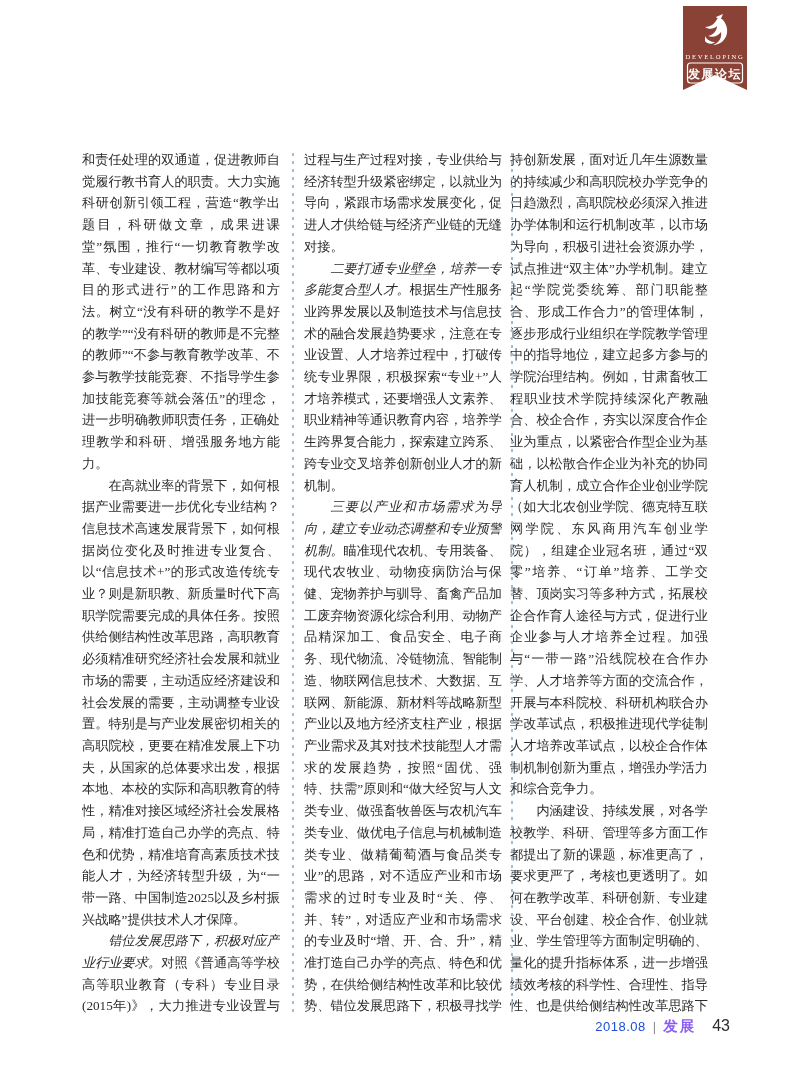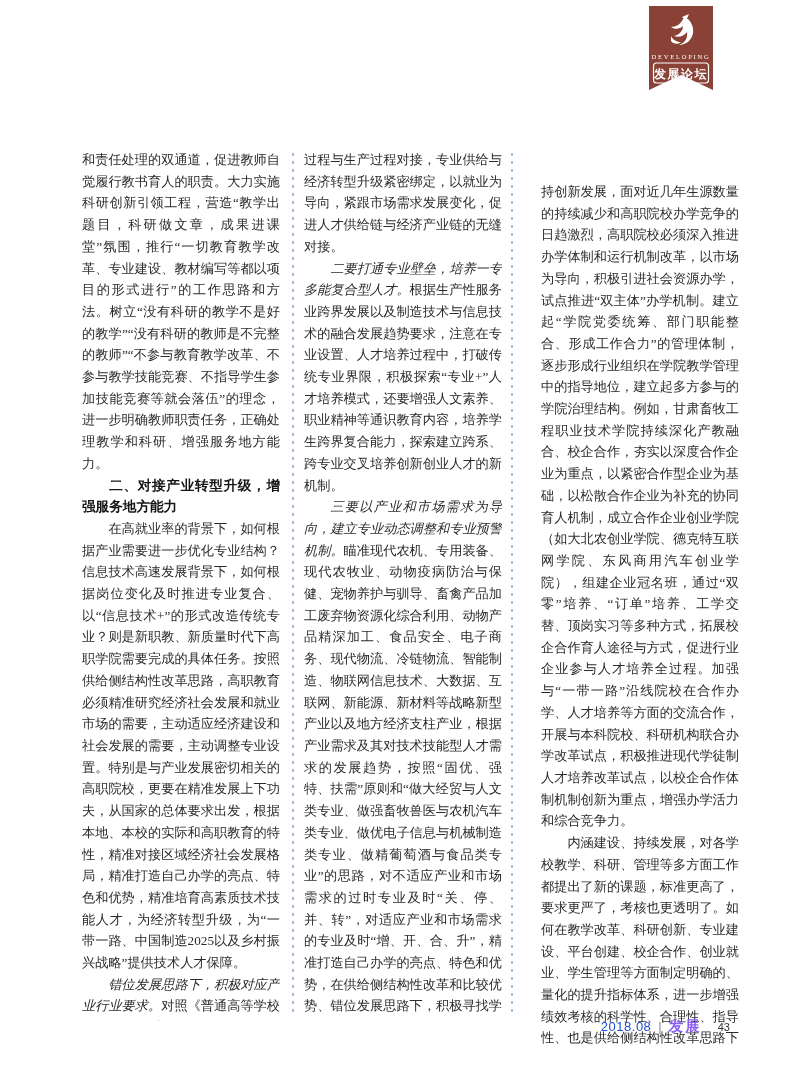--- a/index.html
+++ b/index.html
@@ -3,31 +3,31 @@
 <meta charset="utf-8">
 <style>
   * { box-sizing: border-box; }
   html, body { margin: 0; padding: 0; background: #e8e8e8; }
   .page {
     position: relative; width: 800px; height: 1078px; background: #ffffff;
     margin: 0 auto; overflow: hidden;
     font-family: "Liberation Serif", "DejaVu Serif", serif;
   }
   
-  .logo { position: absolute; left: 649px; top: 6px; width: 40px; height: 84px; }
+  .logo { position: absolute; left: 683px; top: 6px; width: 40px; height: 84px; }
   .logo svg { display: block; }
   
   .col {
     position: absolute; top: 149px; width: 198px; height: 872px; overflow: hidden;
     font-size: 13.2px; line-height: 21.7px; color: #2b2b2b;
     text-align: justify; text-justify: inter-ideograph;
   }
   .col-1 { left: 82px; }
   .col-2 { left: 304px; }
-  .col-3 { left: 541px; margin-top: 32px; }
+  .col-3 { left: 510px; }
   .col p { margin: 0; }
   .blk-para { text-indent: 2em; }
   .blk-cont { text-indent: 0; }
   .blk-heading {
     text-indent: 2em; font-weight: bold; color: #141414;
     font-family: "Liberation Sans", "DejaVu Sans", sans-serif;
     font-size: 13.6px;
   }
   .kai { font-style: italic; }
   
@@ -42,21 +42,21 @@
     position: absolute; top: 1017px; right: 70px;
     display: flex; align-items: baseline;
     font-family: "Liberation Sans", "DejaVu Sans", sans-serif;
   }
   .footer .date { font-size: 13px; color: #1d4ed8; letter-spacing: 0.5px; }
   .footer .bar { font-size: 13px; color: #8d8d8d; margin: 0 7px; font-weight: 300; }
   .footer .journal {
     font-size: 14.5px; color: #8b5cf6; font-weight: bold;
     font-family: "Liberation Serif", "DejaVu Serif", serif; letter-spacing: 2px;
   }
-  .footer .pagenum { font-size: 11px; color: #2e2e2e; margin-left: 16px; }
+  .footer .pagenum { font-size: 16px; color: #2e2e2e; margin-left: 16px; }
 </style>
 </head>
 <body>
 
 <div class="page">
 
   <div class="logo">
     <svg width="64" height="84" viewBox="0 0 64 84">
       <polygon points="0,0 64,0 64,84 32,69 0,84" fill="#8a4236"></polygon>
       <g fill="#ffffff">
@@ -65,21 +65,20 @@
         <path d="M22 30 c2 4 6 6 10 6 c-3 3 -8 2 -10 -1 z"></path>
       </g>
       <text x="32" y="53" text-anchor="middle" fill="#ffffff" font-size="6.6" letter-spacing="1.7" font-family="Liberation Serif, DejaVu Serif, serif">DEVELOPING</text>
       <rect x="4.5" y="57" width="55" height="20" rx="3" fill="none" stroke="#ffffff" stroke-width="1.2"></rect>
       <text x="32" y="72" text-anchor="middle" fill="#ffffff" font-size="12" font-weight="bold" letter-spacing="1.5" font-family="Liberation Sans, DejaVu Sans, sans-serif">发展论坛</text>
     </svg>
   </div>
 
   <div class="col col-1">
       <p class="blk-cont">和责任处理的双通道，促进教师自觉履行教书育人的职责。大力实施科研创新引领工程，营造“教学出题目，科研做文章，成果进课堂”氛围，推行“一切教育教学改革、专业建设、教材编写等都以项目的形式进行”的工作思路和方法。树立“没有科研的教学不是好的教学”“没有科研的教师是不完整的教师”“不参与教育教学改革、不参与教学技能竞赛、不指导学生参加技能竞赛等就会落伍”的理念，进一步明确教师职责任务，正确处理教学和科研、增强服务地方能力。</p>
-      <p class="blk-heading">二、对接产业转型升级，增强服务地方能力</p>
       <p class="blk-para">在高就业率的背景下，如何根据产业需要进一步优化专业结构？信息技术高速发展背景下，如何根据岗位变化及时推进专业复合、以“信息技术+”的形式改造传统专业？则是新职教、新质量时代下高职学院需要完成的具体任务。按照供给侧结构性改革思路，高职教育必须精准研究经济社会发展和就业市场的需要，主动适应经济建设和社会发展的需要，主动调整专业设置。特别是与产业发展密切相关的高职院校，更要在精准发展上下功夫，从国家的总体要求出发，根据本地、本校的实际和高职教育的特性，精准对接区域经济社会发展格局，精准打造自己办学的亮点、特色和优势，精准培育高素质技术技能人才，为经济转型升级，为“一带一路、中国制造2025以及乡村振兴战略”提供技术人才保障。</p>
       <p class="blk-para"><span class="kai">错位发展思路下，积极对应产业行业要求。</span>对照《普通高等学校高等职业教育（专科）专业目录(2015年)》，大力推进专业设置与产业需求对接，课程内容与职业标准对接，教学</p>
     </div>
   <div class="col col-2">
       <p class="blk-cont">过程与生产过程对接，专业供给与经济转型升级紧密绑定，以就业为导向，紧跟市场需求发展变化，促进人才供给链与经济产业链的无缝对接。</p>
       <p class="blk-para"><span class="kai">二要打通专业壁垒，培养一专多能复合型人才。</span>根据生产性服务业跨界发展以及制造技术与信息技术的融合发展趋势要求，注意在专业设置、人才培养过程中，打破传统专业界限，积极探索“专业+”人才培养模式，还要增强人文素养、职业精神等通识教育内容，培养学生跨界复合能力，探索建立跨系、跨专业交叉培养创新创业人才的新机制。</p>
       <p class="blk-para"><span class="kai">三要以产业和市场需求为导向，建立专业动态调整和专业预警机制。</span>瞄准现代农机、专用装备、现代农牧业、动物疫病防治与保健、宠物养护与驯导、畜禽产品加工废弃物资源化综合利用、动物产品精深加工、食品安全、电子商务、现代物流、冷链物流、智能制造、物联网信息技术、大数据、互联网、新能源、新材料等战略新型产业以及地方经济支柱产业，根据产业需求及其对技术技能型人才需求的发展趋势，按照“固优、强特、扶需”原则和“做大经贸与人文类专业、做强畜牧兽医与农机汽车类专业、做优电子信息与机械制造类专业、做精葡萄酒与食品类专业”的思路，对不适应产业和市场需求的过时专业及时“关、停、并、转”，对适应产业和市场需求的专业及时“增、开、合、升”，精准打造自己办学的亮点、特色和优势，在供给侧结构性改革和比较优势、错位发展思路下，积极寻找学院创新发展新的增长极，保证学院健康可持续发展。</p>
     </div>
   <div class="col col-3">
       <p class="blk-cont">持创新发展，面对近几年生源数量的持续减少和高职院校办学竞争的日趋激烈，高职院校必须深入推进办学体制和运行机制改革，以市场为导向，积极引进社会资源办学，试点推进“双主体”办学机制。建立起“学院党委统筹、部门职能整合、形成工作合力”的管理体制，逐步形成行业组织在学院教学管理中的指导地位，建立起多方参与的学院治理结构。例如，甘肃畜牧工程职业技术学院持续深化产教融合、校企合作，夯实以深度合作企业为重点，以紧密合作型企业为基础，以松散合作企业为补充的协同育人机制，成立合作企业创业学院（如大北农创业学院、德克特互联网学院、东风商用汽车创业学院），组建企业冠名班，通过“双零”培养、“订单”培养、工学交替、顶岗实习等多种方式，拓展校企合作育人途径与方式，促进行业企业参与人才培养全过程。加强与“一带一路”沿线院校在合作办学、人才培养等方面的交流合作，开展与本科院校、科研机构联合办学改革试点，积极推进现代学徒制人才培养改革试点，以校企合作体制机制创新为重点，增强办学活力和综合竞争力。</p>

